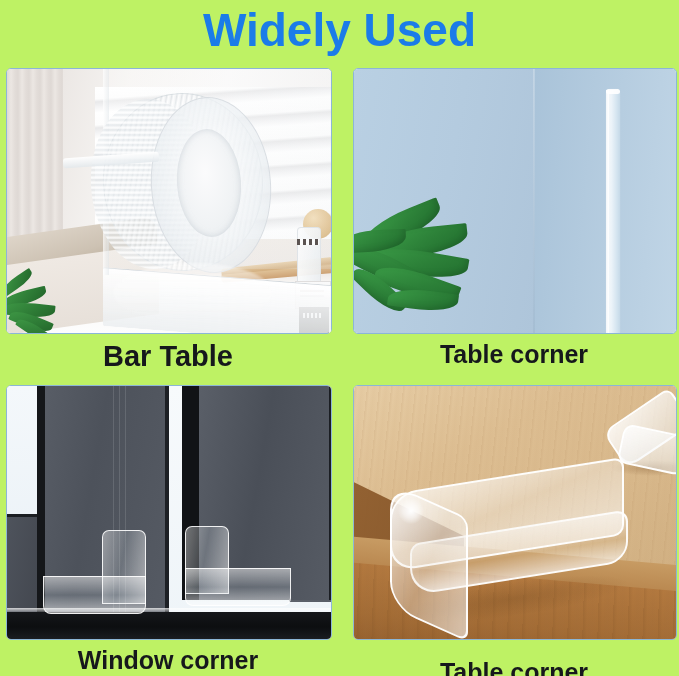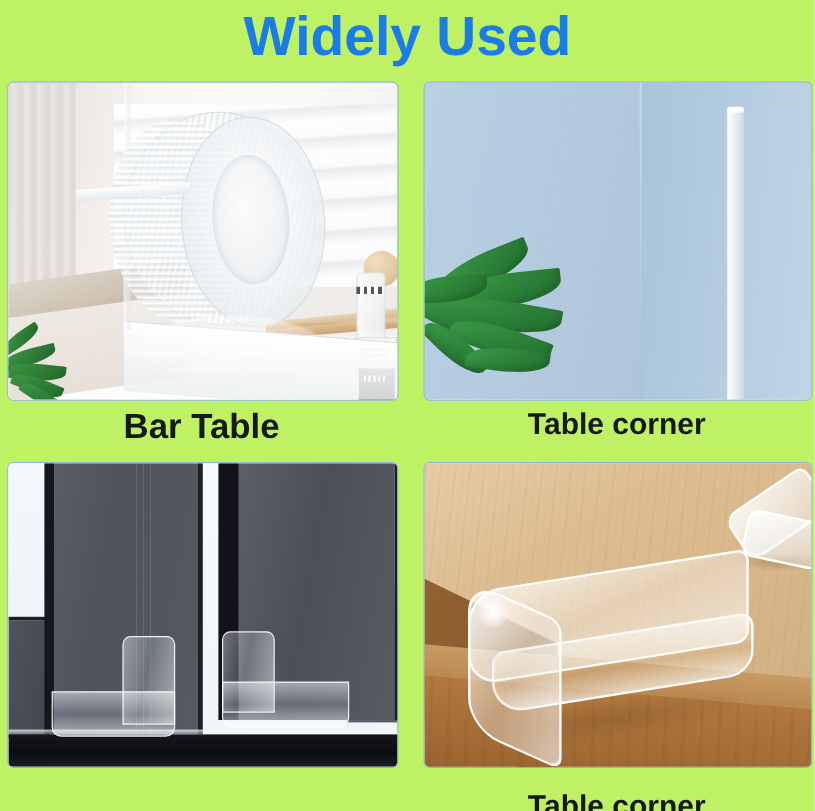--- a/index.html
+++ b/index.html
@@ -433,20 +433,21 @@
         <div class="lv" style="left:95px;top:144px;width:42px;height:72px;"></div>
         <div class="lh" style="left:36px;top:190px;width:101px;height:36px;"></div>
       </div>
 
       <div class="lguard">
         <div class="lv" style="left:178px;top:140px;width:42px;height:66px;"></div>
         <div class="lh" style="left:178px;top:182px;width:104px;height:36px;"></div>
       </div>
     </div>
   </div>
+  <div class="caption c3">Window corner</div>
 
   <div class="panel p4">
     <div class="scene">
       <div class="bg"></div>
       <div class="tabletop"></div>
       <div class="leftface"></div>
       <div class="edgebevel"></div>
       <div class="apron"></div>
 
       <div class="cg2shadow"></div>

